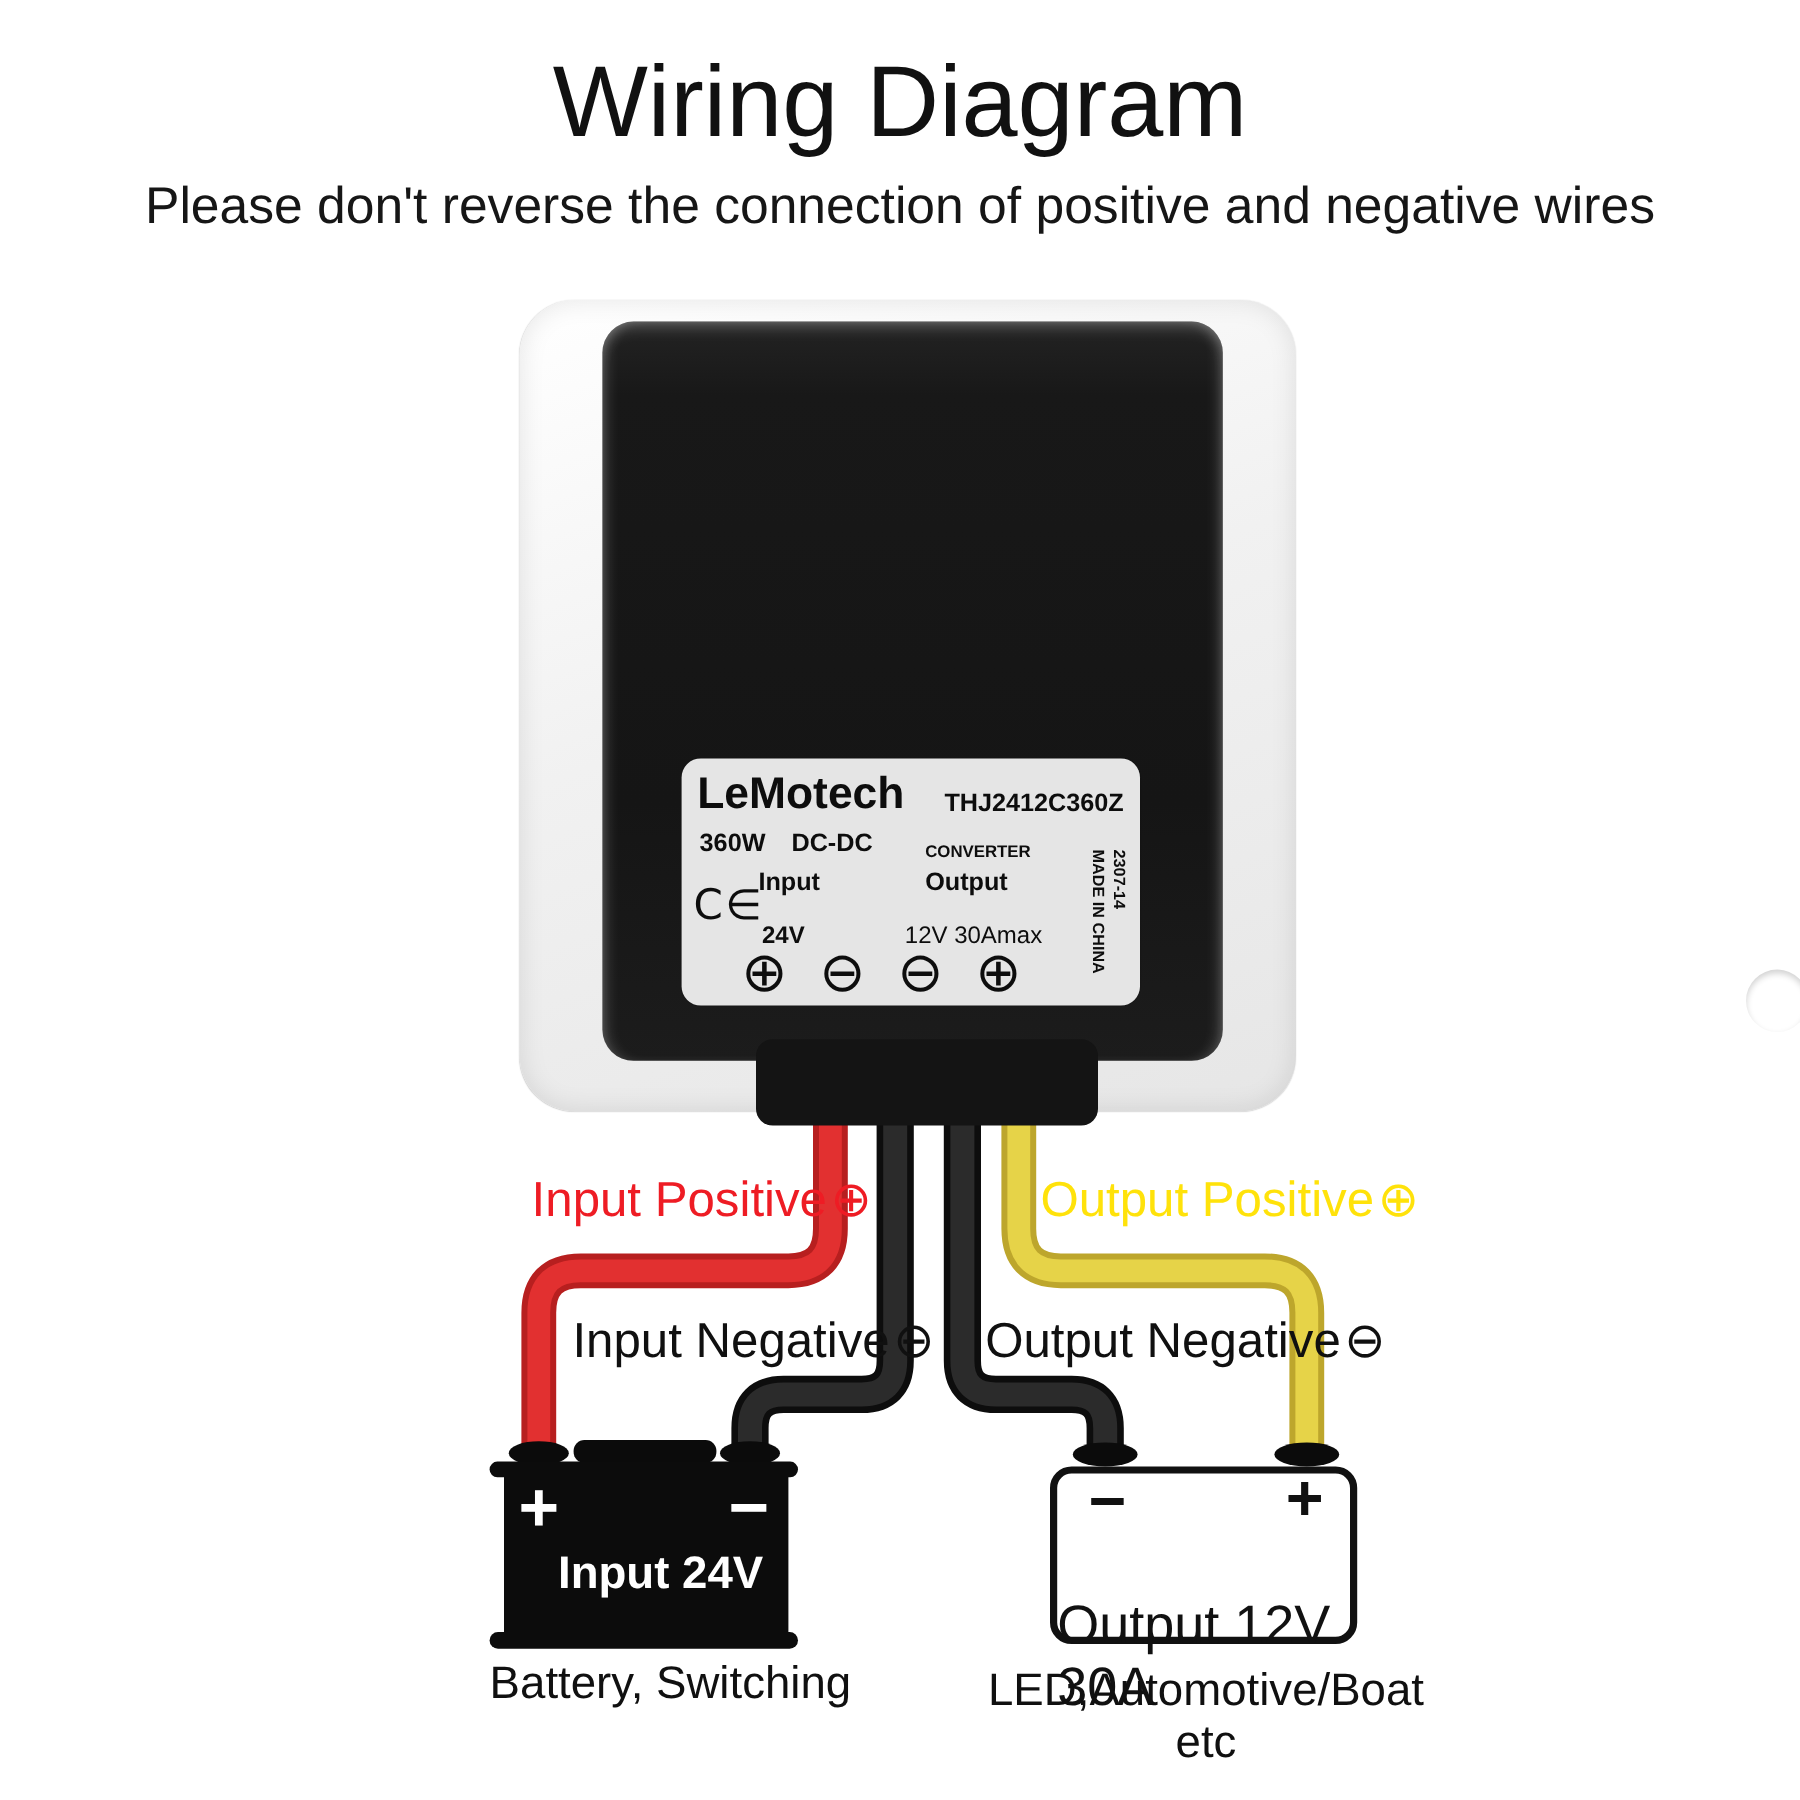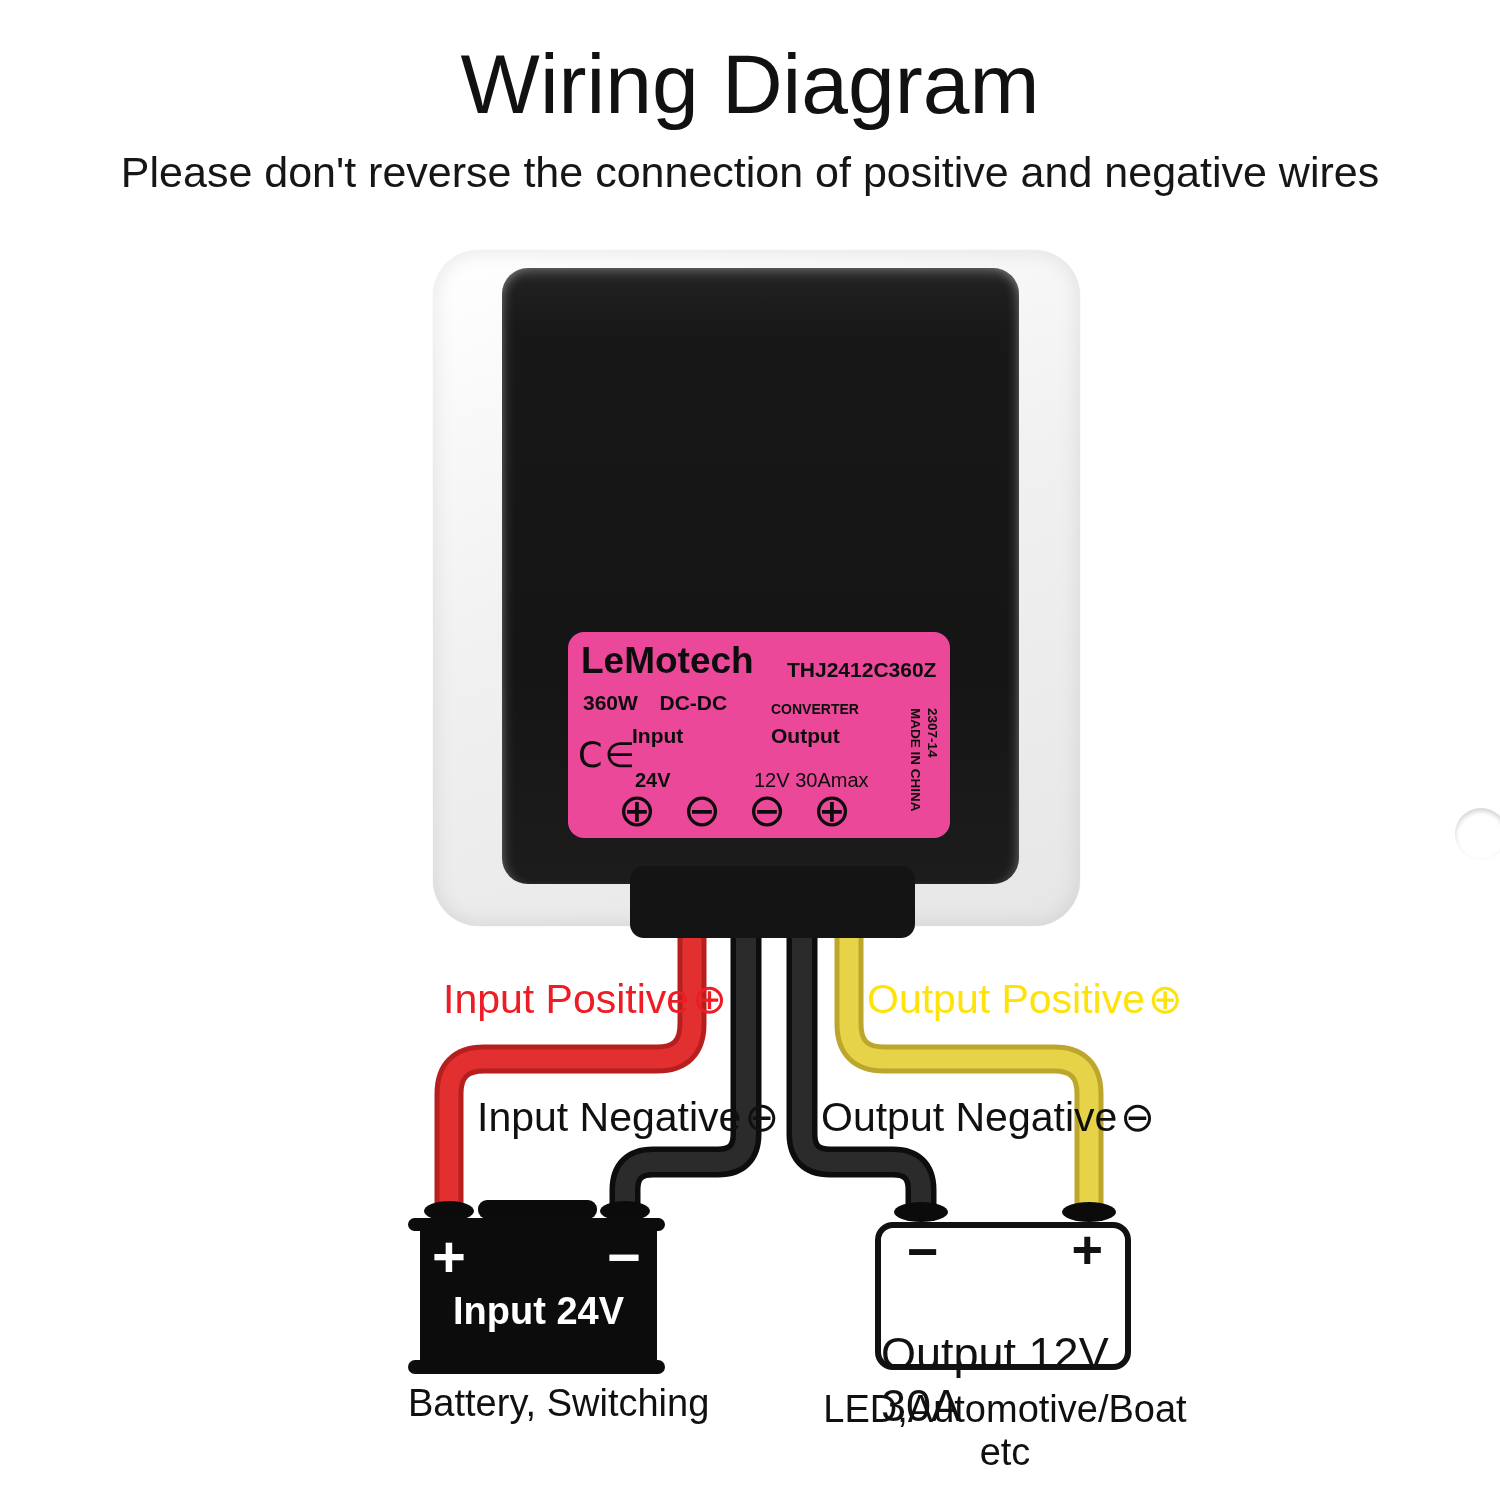--- a/index.html
+++ b/index.html
@@ -35,21 +35,21 @@
                inset 9px 0 12px -8px rgba(255,255,255,.30),
                inset -9px 0 12px -8px rgba(255,255,255,.30);
   }
   .connector{
     position:absolute;left:630px;top:866px;width:285px;height:72px;border-radius:14px;
     background:#141414;z-index:3;
   }
   
   .devlabel{
     position:absolute;left:568px;top:632px;width:382px;height:206px;border-radius:16px;
-    background:#ec4899;z-index:4;box-shadow:0 0 0 1px rgba(0,0,0,.06);color:#0d0d0d;
+    background:#e5e5e5;z-index:4;box-shadow:0 0 0 1px rgba(0,0,0,.06);color:#0d0d0d;
   }
   .devlabel span{position:absolute;white-space:pre;line-height:1;}
   .brand{left:13px;top:10px;font-size:37px;font-weight:bold;}
   .model{left:219px;top:27px;font-size:21px;font-weight:bold;}
   .spec{left:15px;top:60px;font-size:21px;font-weight:bold;word-spacing:5px;}
   .ctype{left:203px;top:60px;font-size:14px;font-weight:bold;margin-top:10px;}
   .in-h{left:64px;top:93px;font-size:21px;font-weight:bold;}
   .out-h{left:203px;top:93px;font-size:21px;font-weight:bold;}
   .ce{left:10px;top:106px;font-size:35px;font-weight:400;letter-spacing:2px;font-family:"DejaVu Sans",sans-serif;}
   .v24{left:67px;top:138px;font-size:20px;font-weight:bold;}
@@ -72,21 +72,21 @@
   
   .rail{position:absolute;background:#0c0c0c;border-radius:7px;z-index:6;}
   .rail.top{left:408px;top:1218px;width:257px;height:13px;}
   .rail.bottom{left:408px;top:1360px;width:257px;height:14px;}
   .battery{
     position:absolute;left:420px;top:1228px;width:237px;height:136px;background:#0c0c0c;
     color:#fff;z-index:5;
   }
   .battery .plus{position:absolute;left:12px;top:0px;font-size:58px;font-weight:bold;line-height:1;}
   .battery .minus{position:absolute;right:16px;top:0px;font-size:58px;font-weight:bold;line-height:1;}
-  .battery .blabel{position:absolute;left:0;top:62px;width:100%;text-align:center;font-size:38px;font-weight:bold;}
+  .battery .blabel{position:absolute;left:0;top:62px;width:100%;text-align:center;font-size:38px;font-weight:bold;padding-left:12px;}
   .src-cap{position:absolute;left:408px;font-size:38px;color:#101010;z-index:5;}
   .src-cap.l1{top:1382px;} .src-cap.l2{top:1426px;}
   
   .load{
     position:absolute;left:875px;top:1222px;width:256px;height:148px;background:#fff;
     border:6px solid #111;border-radius:18px;box-sizing:border-box;z-index:5;
   }
   .load .minus{position:absolute;left:26px;top:-4px;font-size:54px;font-weight:bold;line-height:1;}
   .load .plus{position:absolute;right:22px;top:-6px;font-size:54px;font-weight:bold;line-height:1;}
   .load .llabel{position:absolute;left:0;top:64px;width:100%;text-align:left;font-size:45px;margin-top:36px;}

